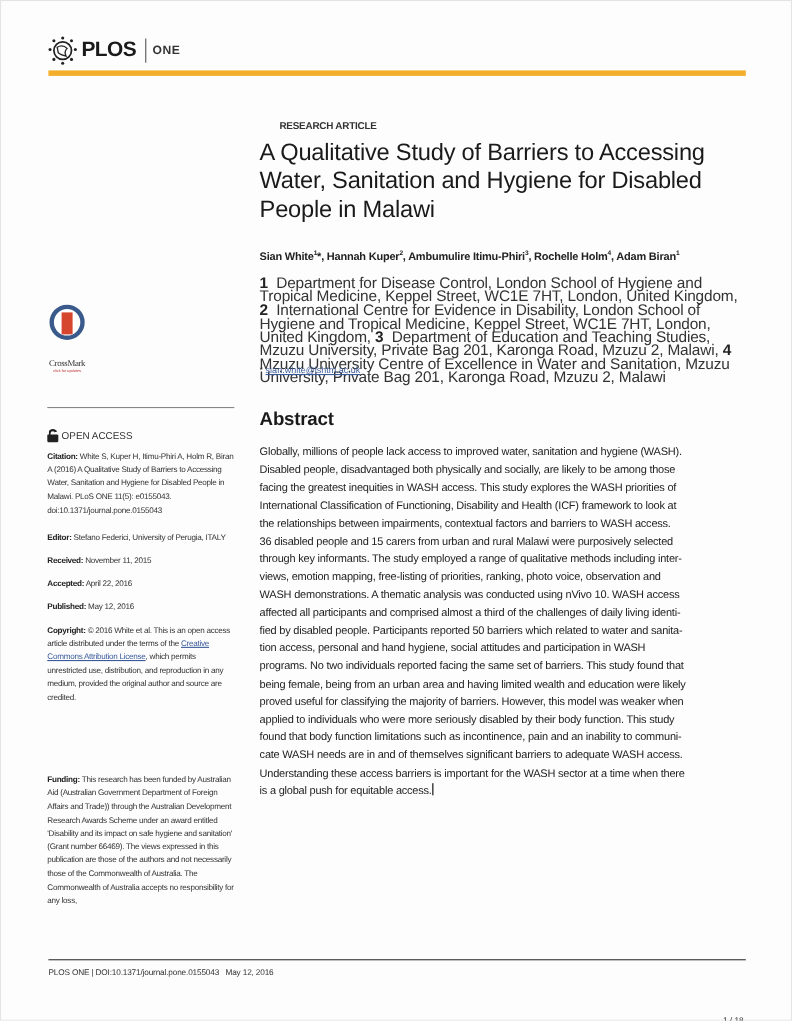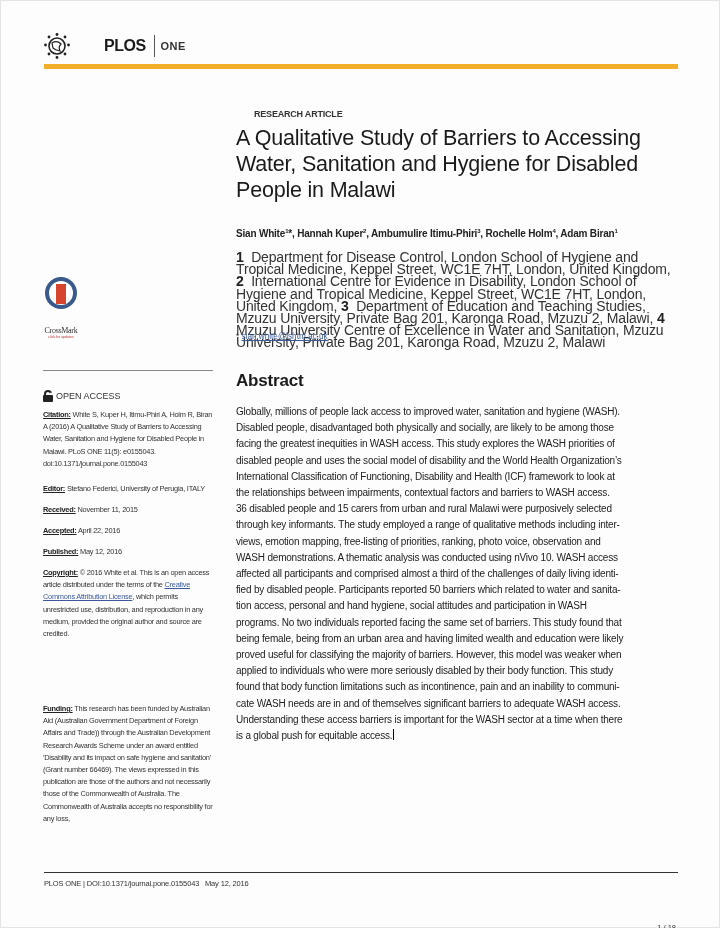--- a/index.html
+++ b/index.html
@@ -3,21 +3,21 @@
 <meta charset="utf-8">
 <style>
   * { box-sizing: border-box; margin: 0; padding: 0; }
   html, body { width: 720px; height: 928px; background: #ffffff; overflow: hidden; }
   body { font-family: "Liberation Sans", sans-serif; color: #222; position: relative; }
   .page { position: absolute; left: 0; top: 0; width: 720px; height: 928px; background: #fdfdfd; border: 1px solid #e4e4e4; }
 
   
   .logo { position: absolute; left: 42px; top: 30px; display: flex; align-items: center; height: 30px; }
   .logo-mark { width: 28px; height: 28px; margin-right: 3px; }
-  .logo-plos { font-family: "Liberation Sans", sans-serif; font-weight: bold; font-size: 16px; letter-spacing: -0.5px; color: #1a1a1a; line-height: 28px; margin-left: 30px; }
+  .logo-plos { font-family: "Liberation Sans", sans-serif; font-weight: bold; font-size: 19px; letter-spacing: -0.5px; color: #1a1a1a; line-height: 28px; }
   .logo-sep { width: 1px; height: 22px; background: #555; margin: 0 6px 0 8px; }
   .logo-one { font-size: 11px; font-weight: bold; color: #333; letter-spacing: 0.5px; }
   .orange-bar { position: absolute; left: 43px; top: 63px; width: 634px; height: 5px; background: #f3ae2c; }
 
   
   .article-type { position: absolute; left: 235px; top: 108px; font-size: 9px; font-weight: bold; color: #333; letter-spacing: -0.2px; padding-left: 18px; }
   .title { position: absolute; left: 235px; top: 124px; width: 450px; font-size: 21.5px; line-height: 26px; color: #1a1a1a; font-weight: normal; letter-spacing: -0.2px; }
   .authors { position: absolute; left: 235px; top: 227px; width: 470px; font-size: 10px; font-weight: bold; color: #222; letter-spacing: -0.2px; }
   .authors sup { font-size: 6px; vertical-align: super; }
   .affil { position: absolute; left: 235px; top: 250px; width: 445px; font-size: 14px; line-height: 12.2px; color: #333; letter-spacing: -0.15px; }
@@ -30,21 +30,21 @@
   .crossmark-circle { width: 32px; height: 32px; margin: 0 auto; border-radius: 50%; border: 4px solid #3a5a8c; position: relative; overflow: hidden; background: #fff; }
   .crossmark-flag { position: absolute; left: 7px; top: 3px; width: 10px; height: 20px; background: #d6452e; }
   .crossmark-text { font-family: "Liberation Serif", serif; font-size: 8px; color: #333; margin-top: 17px; letter-spacing: -0.3px; }
   .crossmark-sub { font-size: 3.5px; color: #b33; }
   .side-rule { position: absolute; left: 42px; top: 369px; width: 170px; height: 1px; background: #888; }
   .open-access { position: absolute; left: 42px; top: 389px; display: flex; align-items: center; font-size: 9px; color: #333; }
   .lock { width: 10px; height: 12px; margin-right: 3px; position: relative; }
   .lock-body { position: absolute; left: 0; bottom: 0; width: 10px; height: 7px; background: #222; border-radius: 1px; }
   .lock-shackle { position: absolute; left: 1px; top: 0; width: 8px; height: 7px; border: 2px solid #222; border-bottom: none; border-radius: 4px 4px 0 0; clip-path: polygon(0 0, 100% 0, 100% 40%, 70% 40%, 70% 100%, 0 100%); }
   .side { position: absolute; left: 42px; width: 172px; font-size: 7.4px; line-height: 12.2px; color: #333; letter-spacing: -0.25px; }
-  .side b { color: #222; font-weight: bold; text-decoration: underline; }
+  .side b { color: #222; font-weight: bold; }
   .side a { color: #3a5a9a; text-decoration: underline; }
 
   
   .abstract-heading { position: absolute; left: 235px; top: 370px; font-size: 17px; color: #1a1a1a; letter-spacing: -0.2px; }
   .abstract-body { position: absolute; left: 235px; top: 403px; width: 446px; font-size: 10px; line-height: 16.2px; color: #222; letter-spacing: -0.2px; }
   .abstract-body .line { display: block; white-space: nowrap; }
   .cursor { display: inline-block; width: 1px; height: 11px; background: #000; vertical-align: -1px; margin-left: 1px; }
 
   
   .footer-rule { position: absolute; left: 43px; top: 871px; width: 634px; height: 1px; background: #333; }
@@ -155,21 +155,20 @@
   <div class="side" style="top:702px;">
     <b>Funding:</b>
     <span>This research has been funded by Australian Aid (Australian Government Department of Foreign Affairs and Trade)) through the Australian Development Research Awards Scheme under an award entitled 'Disability and its impact on safe hygiene and sanitation' (Grant number 66469). The views expressed in this publication are those of the authors and not necessarily those of the Commonwealth of Australia. The Commonwealth of Australia accepts no responsibility for any loss,</span>
   </div>
 
   <h2 class="abstract-heading">Abstract</h2>
   <div class="abstract-body">
     <span class="line">Globally, millions of people lack access to improved water, sanitation and hygiene (WASH).</span>
     <span class="line">Disabled people, disadvantaged both physically and socially, are likely to be among those</span>
     <span class="line">facing the greatest inequities in WASH access. This study explores the WASH priorities of</span>
-    <span class="line">disabled people and uses the social model of disability and the World Health Organization’s</span>
     <span class="line">International Classification of Functioning, Disability and Health (ICF) framework to look at</span>
     <span class="line">the relationships between impairments, contextual factors and barriers to WASH access.</span>
     <span class="line">36 disabled people and 15 carers from urban and rural Malawi were purposively selected</span>
     <span class="line">through key informants. The study employed a range of qualitative methods including inter-</span>
     <span class="line">views, emotion mapping, free-listing of priorities, ranking, photo voice, observation and</span>
     <span class="line">WASH demonstrations. A thematic analysis was conducted using nVivo 10. WASH access</span>
     <span class="line">affected all participants and comprised almost a third of the challenges of daily living identi-</span>
     <span class="line">fied by disabled people. Participants reported 50 barriers which related to water and sanita-</span>
     <span class="line">tion access, personal and hand hygiene, social attitudes and participation in WASH</span>
     <span class="line">programs. No two individuals reported facing the same set of barriers. This study found that</span>

